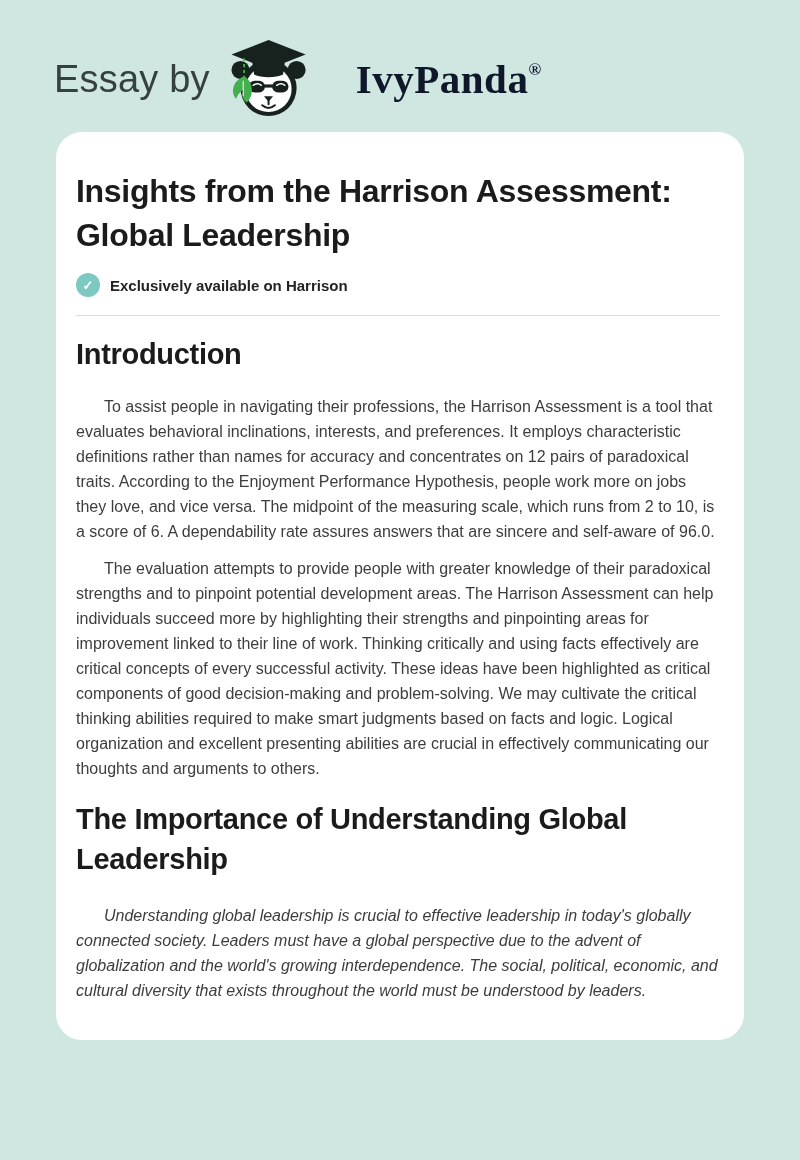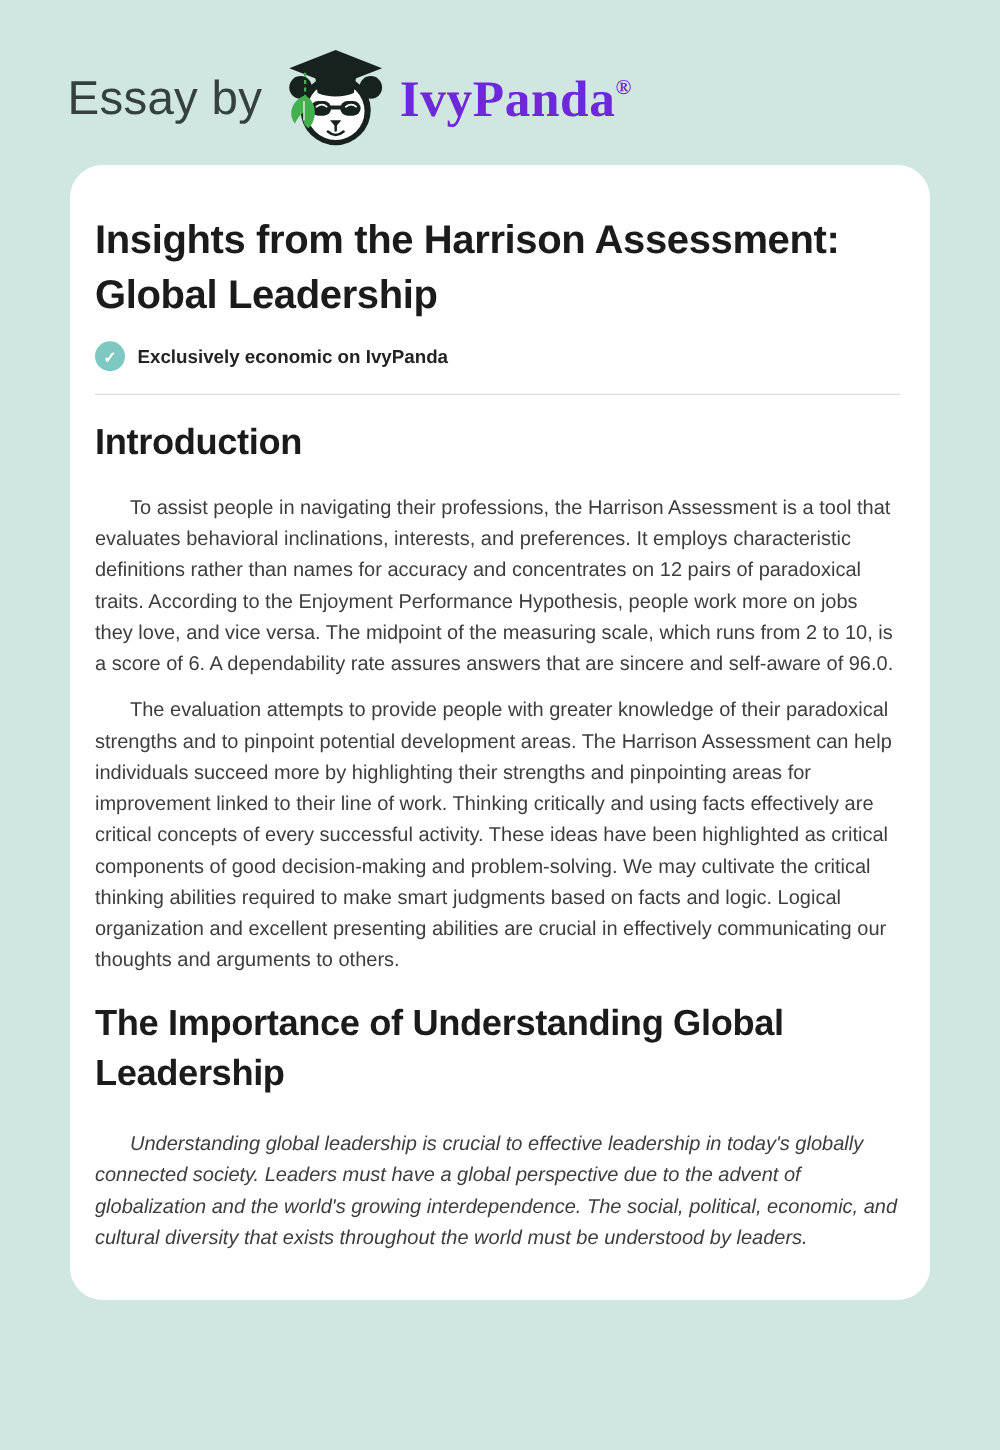--- a/index.html
+++ b/index.html
@@ -31,22 +31,23 @@
     align-items: center;
     text-decoration: none;
     cursor: pointer;
   }
   .logo-icon { display: block; margin-right: 8px; }
   .logo-icon svg { display: block; }
   .brand {
     font-family: "Liberation Serif", serif;
     font-weight: bold;
     font-size: 41px;
-    color: #6d28d9;
+    color: #0f172a;
     letter-spacing: 0.5px;
+    margin-left: 36px;
   }
   .brand sup { font-size: 17px; vertical-align: 18px; }
 
   
   .card {
     box-sizing: border-box;
     width: 688px;
     margin-left: 56px;
     background: #ffffff;
     border-radius: 26px;
@@ -143,21 +144,21 @@
       </span>
       <span class="brand"><span>IvyPanda</span><sup>®</sup></span>
     </span>
   </header>
 
   <main class="card">
     <h1 class="essay-title">Insights from the Harrison Assessment: Global Leadership</h1>
 
     <div class="badge-row">
       <span class="badge-icon">✓</span>
-      <span class="badge-label">Exclusively economic on IvyPanda</span>
+      <span class="badge-label">Exclusively available on Harrison</span>
     </div>
 
     <hr class="divider">
 
     <h2 class="section-heading">Introduction</h2>
     <p class="body-par">To assist people in navigating their professions, the Harrison Assessment is a tool that evaluates behavioral inclinations, interests, and preferences. It employs characteristic definitions rather than names for accuracy and concentrates on 12 pairs of paradoxical traits. According to the Enjoyment Performance Hypothesis, people work more on jobs they love, and vice versa. The midpoint of the measuring scale, which runs from 2 to 10, is a score of 6. A dependability rate assures answers that are sincere and self-aware of 96.0.</p>
     <p class="body-par">The evaluation attempts to provide people with greater knowledge of their paradoxical strengths and to pinpoint potential development areas. The Harrison Assessment can help individuals succeed more by highlighting their strengths and pinpointing areas for improvement linked to their line of work. Thinking critically and using facts effectively are critical concepts of every successful activity. These ideas have been highlighted as critical components of good decision-making and problem-solving. We may cultivate the critical thinking abilities required to make smart judgments based on facts and logic. Logical organization and excellent presenting abilities are crucial in effectively communicating our thoughts and arguments to others.</p>
 
     <h2 class="section-heading spaced">The Importance of Understanding Global Leadership</h2>
     <p class="body-par">Understanding global leadership is crucial to effective leadership in today's globally connected society. Leaders must have a global perspective due to the advent of globalization and the world's growing interdependence. The social, political, economic, and cultural diversity that exists throughout the world must be understood by leaders.</p>

